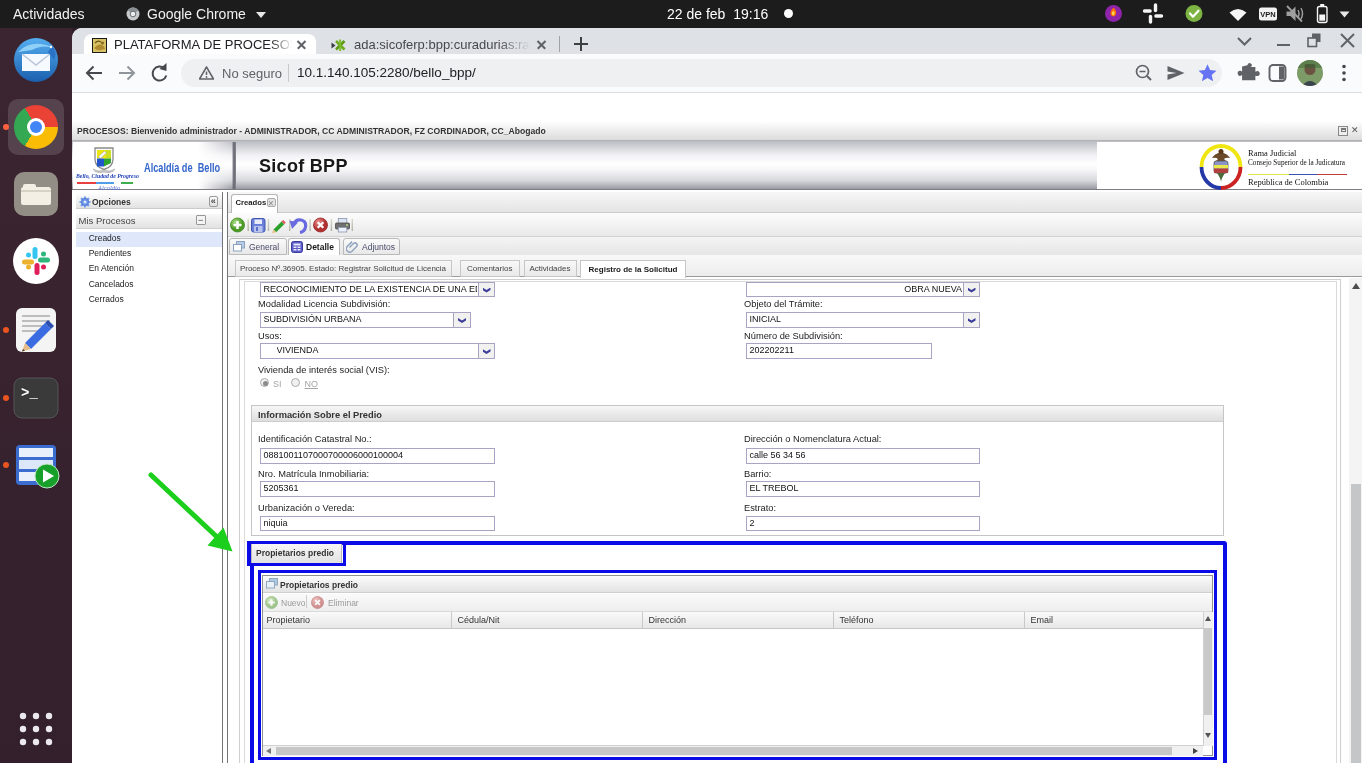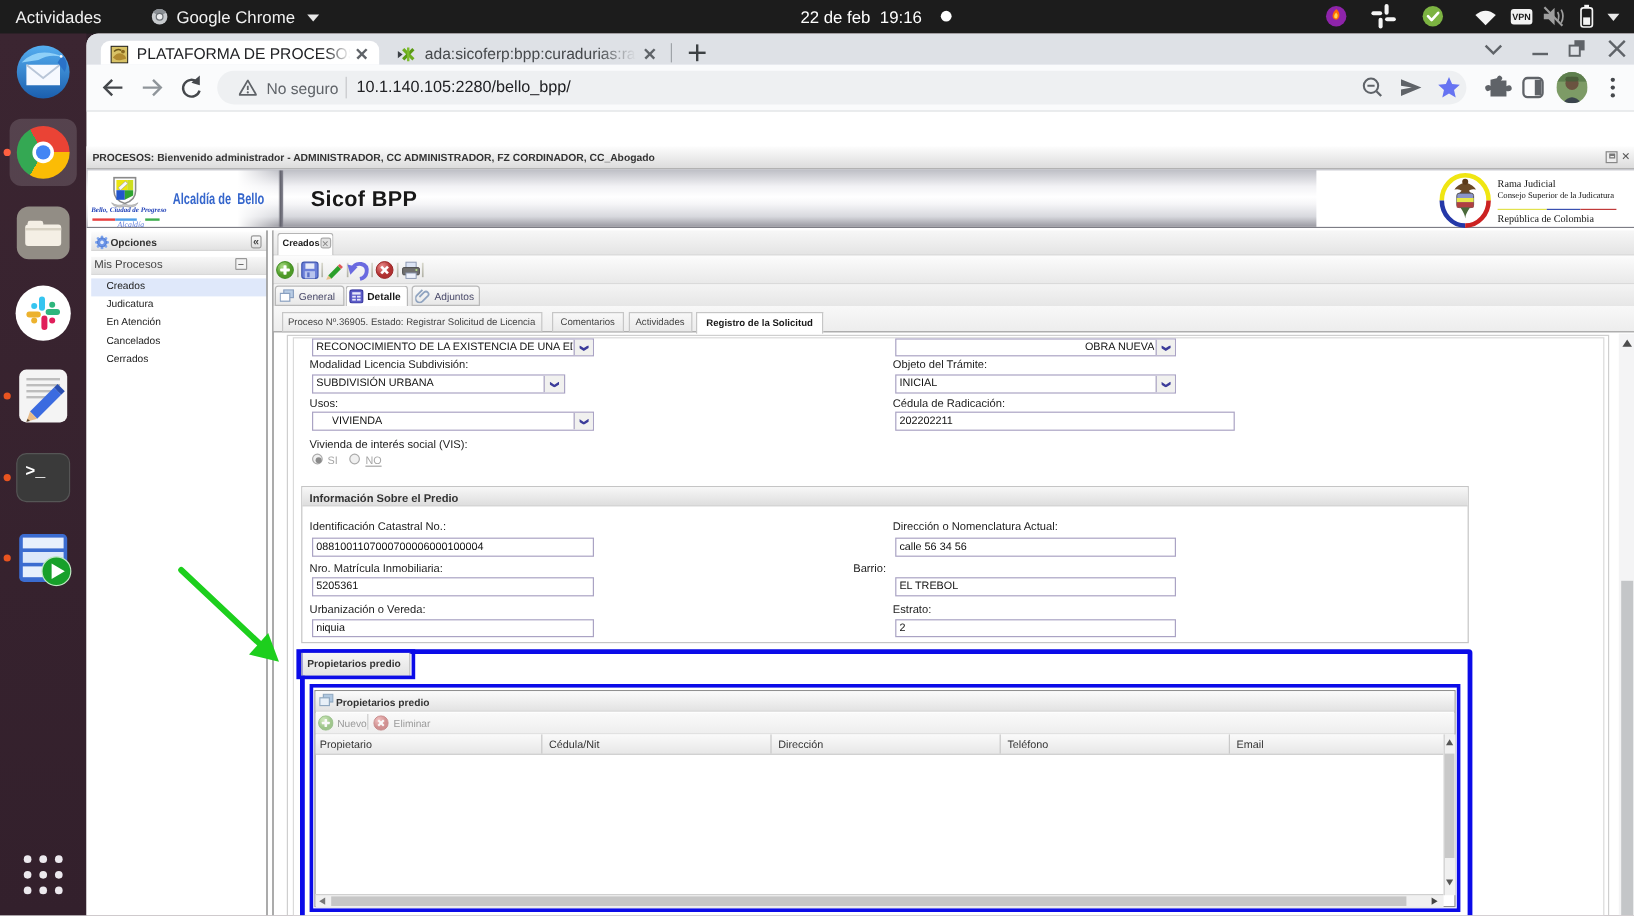--- a/index.html
+++ b/index.html
@@ -311,21 +311,21 @@
           <circle cx="6" cy="6" r="1.5" fill="#dfeafc"></circle>
         </svg>
       </div>
       <div class="abs" style="left:20px;top:74.5px;font-size:8.5px;font-weight:bold;color:#333;">Opciones</div>
       <div class="abs" style="left:136.5px;top:74px;width:9.5px;height:10.5px;background:linear-gradient(#fafafa,#e0e0e0);border:1px solid #9a9a9a;border-radius:2px;color:#444;font-size:9px;line-height:9.5px;text-align:center;font-weight:bold;">«</div>
       <div class="abs" style="left:4px;top:91.5px;width:146px;height:15px;background:linear-gradient(#f8f8f8,#e2e2e2);border-bottom:1px solid #d0d0d0;"></div>
       <div class="abs" style="left:6.5px;top:93px;font-size:9.5px;color:#444;">Mis Procesos</div>
       <div class="abs" style="left:123.5px;top:92.8px;width:10.5px;height:10.5px;background:#f4f4f4;border:1px solid #999;border-radius:1px;color:#444;font-size:9px;line-height:9px;text-align:center;">−</div>
       <div class="abs" style="left:4px;top:109.5px;width:146px;height:15.4px;background:#dfe8fa;"></div>
       <div class="abs" style="left:16.7px;top:110.5px;font-size:8.5px;color:#222;">Creados</div>
-      <div class="abs" style="left:16.7px;top:125.9px;font-size:8.5px;color:#222;">Judicatura</div>
+      <div class="abs" style="left:16.7px;top:125.9px;font-size:8.5px;color:#222;">Pendientes</div>
       <div class="abs" style="left:16.7px;top:141.3px;font-size:8.5px;color:#222;">En Atención</div>
       <div class="abs" style="left:16.7px;top:156.7px;font-size:8.5px;color:#222;">Cancelados</div>
       <div class="abs" style="left:16.7px;top:172.1px;font-size:8.5px;color:#222;">Cerrados</div>
 
       <div class="abs" style="left:150px;top:70px;width:1px;height:585px;background:#747474;"></div>
       <div class="abs" style="left:155px;top:70px;width:1px;height:585px;background:#747474;"></div>
 
       <div class="abs" style="left:156px;top:70px;width:1134px;height:21px;background:linear-gradient(#f7f7f7,#e4e4e4);border-bottom:1px solid #cccccc;"></div>
       <div class="abs" style="left:159px;top:71.5px;width:47px;height:19.5px;background:#fff;border:1px solid #b5b5b5;border-bottom:none;border-radius:3px 3px 0 0;"></div>
       <div class="abs" style="left:163.5px;top:76px;font-size:7.7px;font-weight:bold;color:#222;">Creados</div>
@@ -427,44 +427,44 @@
         <div class="flabel" style="left:672px;top:176.5px;">Objeto del Trámite:</div>
         <div class="combo" style="left:187.5px;top:190px;width:211px;">
             <span>SUBDIVISIÓN URBANA</span>
             <i></i>
           </div>
         <div class="combo" style="left:673.5px;top:190px;width:234.5px;">
             <span>INICIAL</span>
             <i></i>
           </div>
         <div class="flabel" style="left:186px;top:209px;">Usos:</div>
-        <div class="flabel" style="left:672px;top:209px;">Cédula de Radicación:</div>
+        <div class="flabel" style="left:672px;top:209px;">Número de Subdivisión:</div>
         <div class="combo" style="left:187.5px;top:221px;width:235.5px;padding-left:16px;">
             <span>VIVIENDA</span>
             <i></i>
           </div>
-        <div class="finput" style="left:673.5px;top:221px;width:283px;">202202211</div>
+        <div class="finput" style="left:673.5px;top:221px;width:186px;">202202211</div>
         <div class="flabel" style="left:186px;top:242.5px;">Vivienda de interés social (VIS):</div>
         <div class="abs" style="left:187.5px;top:256px;width:9px;height:9px;border:1px solid #aaa;border-radius:50%;background:#f0f0f0;"></div>
         <div class="abs" style="left:190.5px;top:259px;width:5px;height:5px;border-radius:50%;background:#8a8a8a;"></div>
         <div class="abs" style="left:201px;top:256.5px;font-size:9px;color:#a6a6a6;">SI</div>
         <div class="abs" style="left:219px;top:256px;width:9px;height:9px;border:1px solid #aaa;border-radius:50%;background:#f0f0f0;"></div>
         <div class="abs" style="left:232.5px;top:256.5px;font-size:9px;color:#a6a6a6;text-decoration:underline;">NO</div>
       </div>
 
       <div id="fieldset">
         <div class="abs" style="left:179px;top:283px;width:973px;height:130.5px;border:1px solid #c5c5c5;"></div>
         <div class="abs" style="left:180px;top:284px;width:971px;height:16px;background:linear-gradient(#f7f7f7,#dedede);border-bottom:1px solid #cdcdcd;"></div>
         <div class="abs" style="left:186px;top:287.5px;font-size:9.3px;font-weight:bold;color:#333;">Información Sobre el Predio</div>
         <div class="flabel" style="left:186px;top:312px;text-align:right;">Identificación Catastral No.:</div>
         <div class="flabel" style="left:672px;top:312px;">Dirección o Nomenclatura Actual:</div>
         <div class="finput" style="left:187.5px;top:326px;width:235.5px;">0881001107000700006000100004</div>
         <div class="finput" style="left:673.5px;top:326px;width:234.5px;">calle 56 34 56</div>
         <div class="flabel" style="left:186px;top:347px;">Nro. Matrícula Inmobiliaria:</div>
-        <div class="flabel" style="left:639px;top:347px;text-align:right;">Barrio:</div>
+        <div class="flabel" style="left:672px;top:347px;text-align:right;">Barrio:</div>
         <div class="finput" style="left:187.5px;top:359px;width:235.5px;">5205361</div>
         <div class="finput" style="left:673.5px;top:359px;width:234.5px;">EL TREBOL</div>
         <div class="flabel" style="left:186px;top:381px;">Urbanización o Vereda:</div>
         <div class="flabel" style="left:672px;top:381px;">Estrato:</div>
         <div class="finput" style="left:187.5px;top:393.5px;width:235.5px;">niquia</div>
         <div class="finput" style="left:673.5px;top:393.5px;width:234.5px;">2</div>
       </div>
 
       <div id="gridsec">
 

